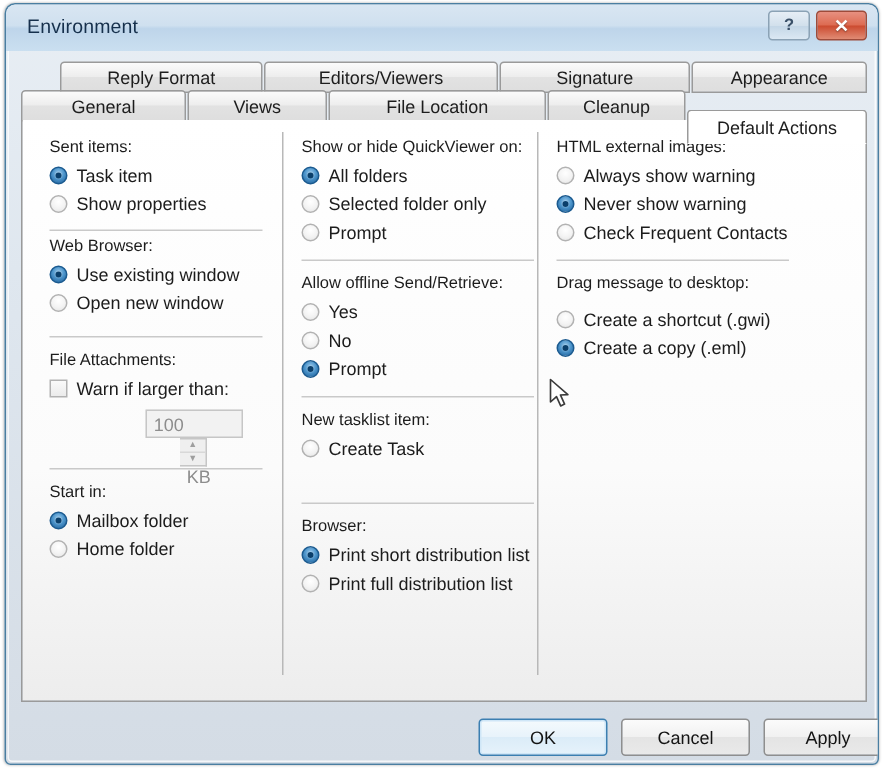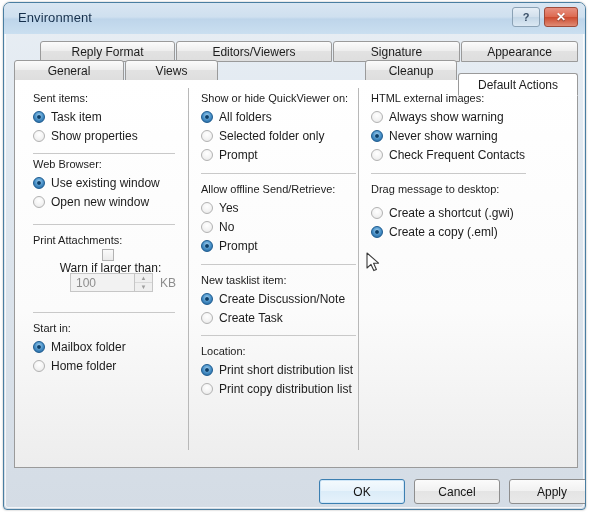--- a/index.html
+++ b/index.html
@@ -195,33 +195,33 @@
     position: absolute;
     left: 3px; top: 3px;
     width: 4px; height: 4px;
     border-radius: 50%;
     background: #0a3f6b;
     box-shadow: 0 0 1px rgba(255,255,255,0.6);
   }
   .radio-label { font-size: 12px; color: #1c1c1c; }
 
   
-  .check-row { display: flex; align-items: center; height: 19px; cursor: default; flex-direction: column; }
+  .check-row { display: flex; align-items: center; height: 19px; cursor: default; }
   .checkbox {
     width: 12px; height: 12px;
     box-sizing: border-box;
     margin-right: 6px;
     flex: 0 0 auto;
     background: linear-gradient(to bottom, #fafafa, #ebebeb);
     border: 1px solid #b2b2b2;
   }
   .check-label { font-size: 12px; color: #1c1c1c; }
 
   
-  .spin-wrap { display: flex; align-items: center; }
+  .spin-wrap { display: flex; align-items: center; flex-direction: column; }
   .spin-field {
     width: 65px; height: 19px;
     border: 1px solid #c6c6c6;
     background: #f2f2f2;
     box-sizing: border-box;
     font-size: 12px;
     color: #8d8d8d;
     display: flex;
     align-items: center;
     padding-left: 5px;
@@ -309,20 +309,23 @@
           <span>Appearance</span>
         </div>
     </div>
     <div class="tabrow tabrow-bottom">
       <div class="tab" style="left:0px;width:110px;">
           <span>General</span>
         </div>
       <div class="tab" style="left:111px;width:93px;text-align:right;">
           <span>Views</span>
         </div>
+      <div class="tab" style="left:205px;width:145px;">
+          <span>File Location</span>
+        </div>
       <div class="tab" style="left:351px;width:92px;">
           <span>Cleanup</span>
         </div>
       <div class="tab active" style="left:444px;width:120px;">
           <span>Default Actions</span>
         </div>
     </div>
   </div>
 
   <div class="panel">
@@ -354,21 +357,21 @@
         </div>
         <div class="radio-row">
           <span class="radio"></span>
           <span class="radio-label">Open new window</span>
         </div>
       </div>
 
       <div class="hsep" style="left:18px; top:144px; width:142px;"></div>
 
       <div class="group" style="left:18px; top:154px; width:155px;">
-        <div class="group-label">Print Attachments:</div>
+        <div class="group-label">File Attachments:</div>
         <div class="check-row">
           <span class="checkbox"></span>
           <span class="check-label">Warn if larger than:</span>
         </div>
         <div class="spin-wrap" style="margin-top:5px; margin-left:37px;">
           <div class="spin-field">100</div>
           <div class="spin-btns">
             <div class="spin-b">▲</div>
             <div class="spin-b">▼</div>
           </div>
@@ -425,40 +428,36 @@
           <span class="radio on"></span>
           <span class="radio-label">Prompt</span>
         </div>
       </div>
 
       <div class="hsep" style="left:12px; top:184px; width:155px;"></div>
 
       <div class="group" style="left:12px; top:194px; width:165px;">
         <div class="group-label">New tasklist item:</div>
         <div class="radio-row">
-          <span class="radio on"></span>
-          <span class="radio-label">Create Discussion/Note</span>
-        </div>
-        <div class="radio-row">
           <span class="radio"></span>
           <span class="radio-label">Create Task</span>
         </div>
       </div>
 
       <div class="hsep" style="left:12px; top:255px; width:155px;"></div>
 
       <div class="group" style="left:12px; top:265px; width:165px;">
-        <div class="group-label">Location:</div>
+        <div class="group-label">Browser:</div>
         <div class="radio-row">
           <span class="radio on"></span>
           <span class="radio-label">Print short distribution list</span>
         </div>
         <div class="radio-row">
           <span class="radio"></span>
-          <span class="radio-label">Print copy distribution list</span>
+          <span class="radio-label">Print full distribution list</span>
         </div>
       </div>
     </div>
 
     <div class="col col3">
 
       <div class="group" style="left:12px; top:12px; width:205px;">
         <div class="group-label">HTML external images:</div>
         <div class="radio-row">
           <span class="radio"></span>

